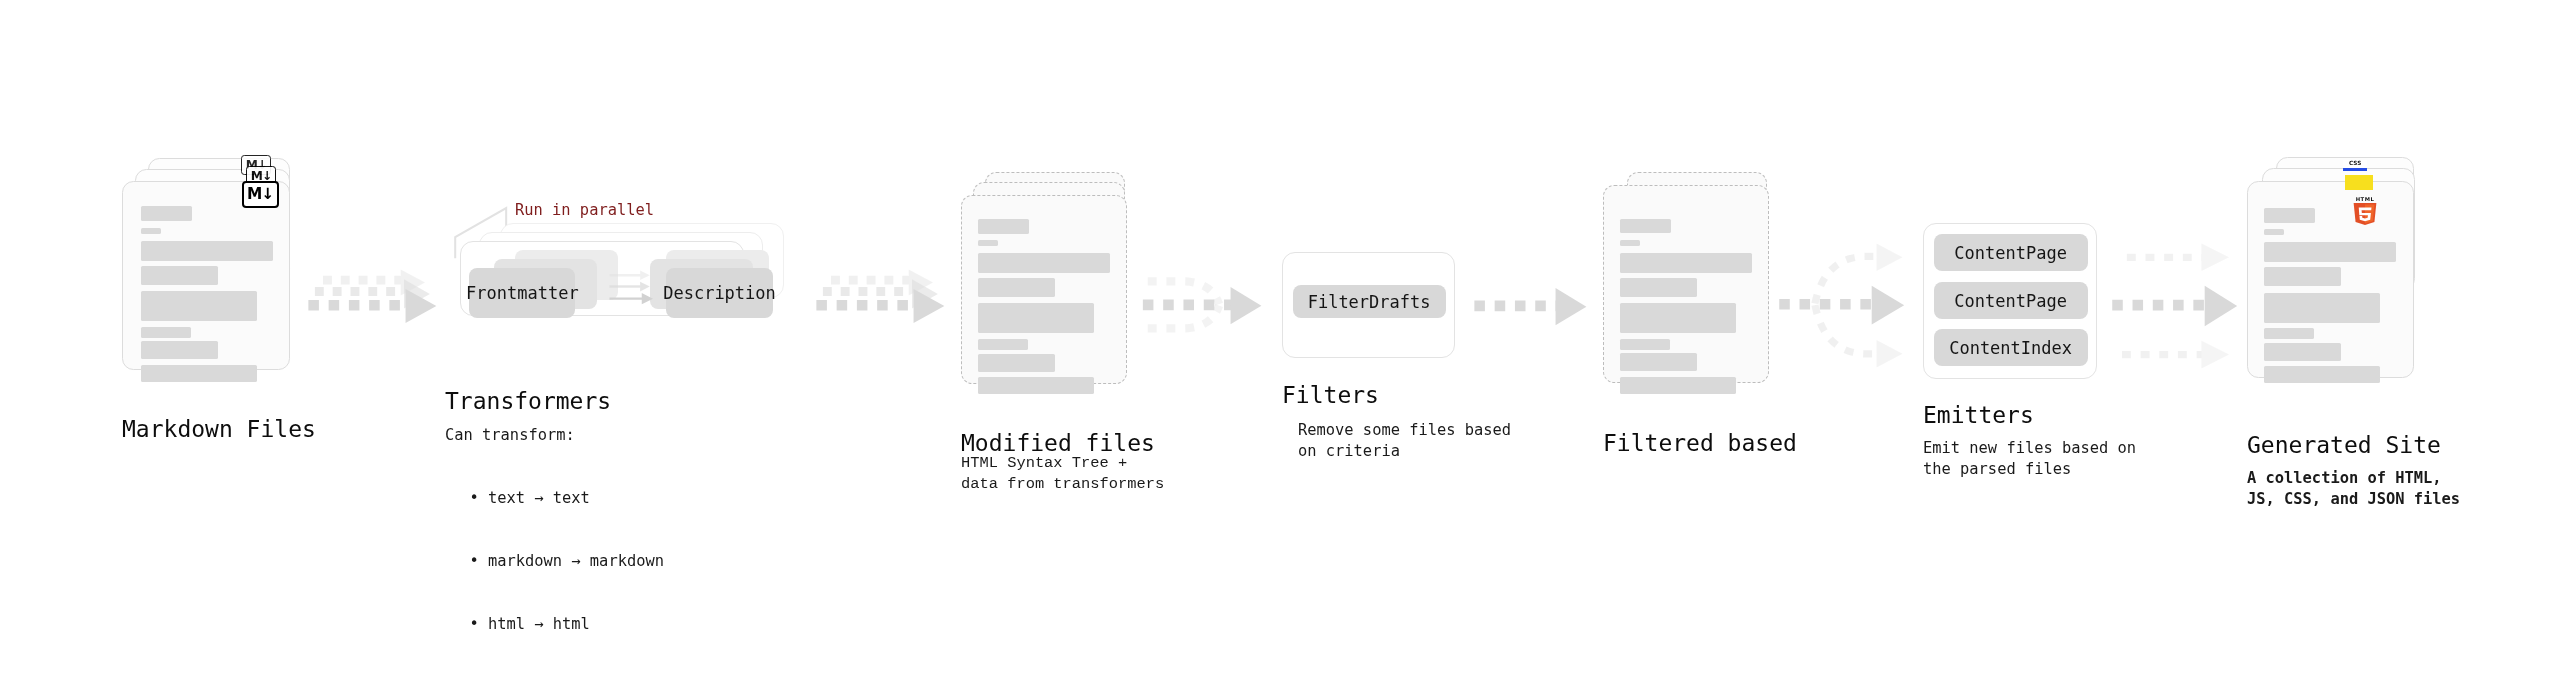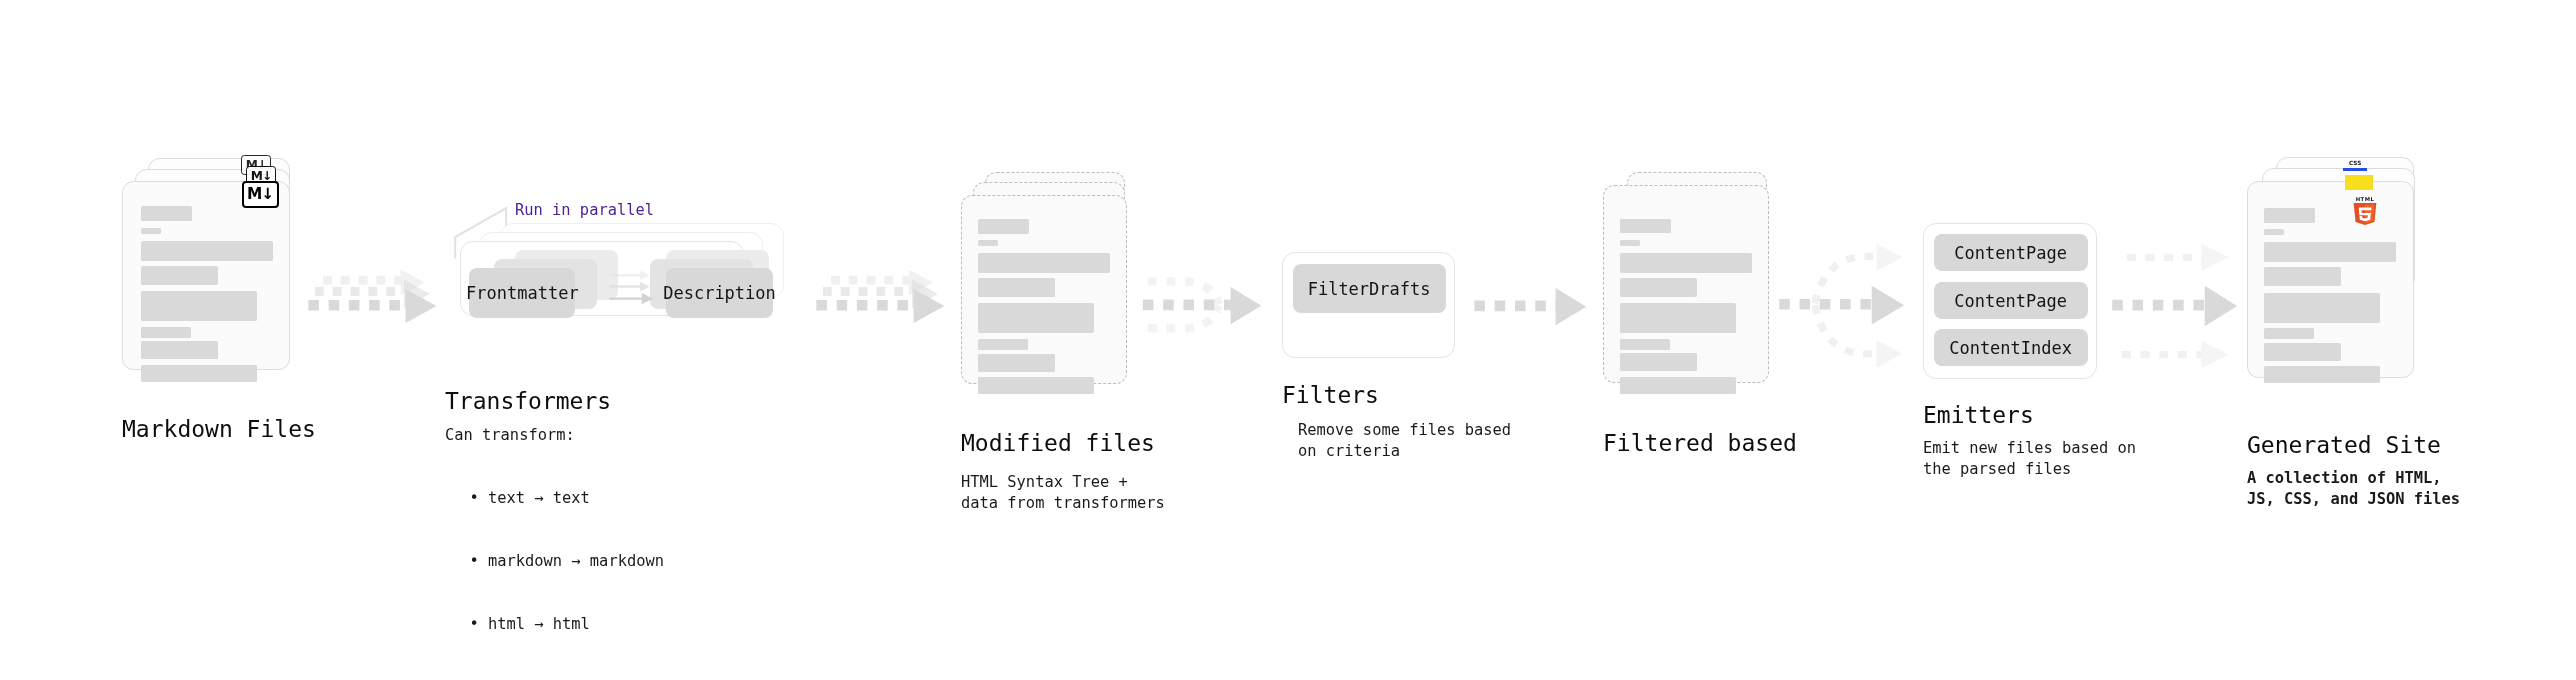--- a/index.html
+++ b/index.html
@@ -132,21 +132,21 @@
     line-height: 21px;
     color: #1a1a1a;
     white-space: pre;
   }
   .bullets .b-item { padding-left: 13px; }
 
   .parallel-label {
     position: absolute;
     font-family: "DejaVu Sans Mono", "Liberation Mono", monospace;
     font-size: 15.4px;
-    color: #4c1d95;
+    color: #7f1d1d;
     white-space: nowrap;
   }
 
   svg { display: block; overflow: visible; }
   .arrow-svg { position: absolute; }
 </style>
 </head>
 <body>
 
 <div id="stage">
@@ -259,40 +259,40 @@
           <div class="bar" style="left:16.3px; top:57px; width:132px; height:19.5px;"></div>
           <div class="bar" style="left:16.3px; top:82px; width:77px; height:18.7px;"></div>
           <div class="bar" style="left:16.3px; top:107px; width:116px; height:30px;"></div>
           <div class="bar" style="left:16.3px; top:143px; width:50px; height:10.6px;"></div>
           <div class="bar" style="left:16.3px; top:158px; width:77px; height:18px;"></div>
           <div class="bar" style="left:16.3px; top:181px; width:116px; height:17px;"></div>
         </div>
       </div>
     </div>
     <div class="caption" style="left:0px; top:258px;">Modified files</div>
-    <div class="subcaption" style="left:0px; top:300px;">HTML Syntax Tree +
+    <div class="subcaption" style="left:0px; top:281px;font-family:Liberation Mono, monospace;">HTML Syntax Tree +
 data from transformers</div>
   </div>
 
   <svg class="arrow-svg" style="left:1138px; top:260px;" width="138" height="106" viewBox="0 0 170 130">
     <g opacity="0.35">
       <path d="M 12 26 L 55 26 Q 90 26 100 54" fill="none" stroke="#dcdcdc" stroke-width="10" stroke-dasharray="11 12" stroke-linecap="butt"></path>
     </g>
     <g opacity="0.35">
       <path d="M 12 84 L 55 84 Q 90 84 100 56" fill="none" stroke="#dcdcdc" stroke-width="10" stroke-dasharray="11 12" stroke-linecap="butt"></path>
     </g>
     <g>
       <line x1="6" y1="55" x2="118" y2="55" stroke="#d9d9d9" stroke-width="13" stroke-dasharray="13 12"></line>
       <polygon points="114,33 152,56 114,79" fill="#d9d9d9"></polygon>
     </g>
   </svg>
 
   <div class="node" style="left:1282px; top:252px;">
     <div class="groupbox" style="left:0px; top:0px; width:173px; height:106px;"></div>
-    <div class="chipbox" style="left:10.6px; top:12px; width:153px; height:49px;">FilterDrafts</div>
+    <div class="chipbox" style="left:10.6px; top:33px; width:153px; height:33px;">FilterDrafts</div>
     <div class="caption" style="left:0px; top:130px;">Filters</div>
     <div class="subcaption" style="left:16px; top:168px;">Remove some files based
 on criteria</div>
   </div>
 
   <svg class="arrow-svg" style="left:1463px; top:283px;" width="138" height="49" viewBox="0 0 170 60">
     <line x1="14" y1="28" x2="118" y2="28" stroke="#d9d9d9" stroke-width="13" stroke-dasharray="13 12"></line>
     <polygon points="114,6 152,29 114,52" fill="#d9d9d9"></polygon>
   </svg>
 

